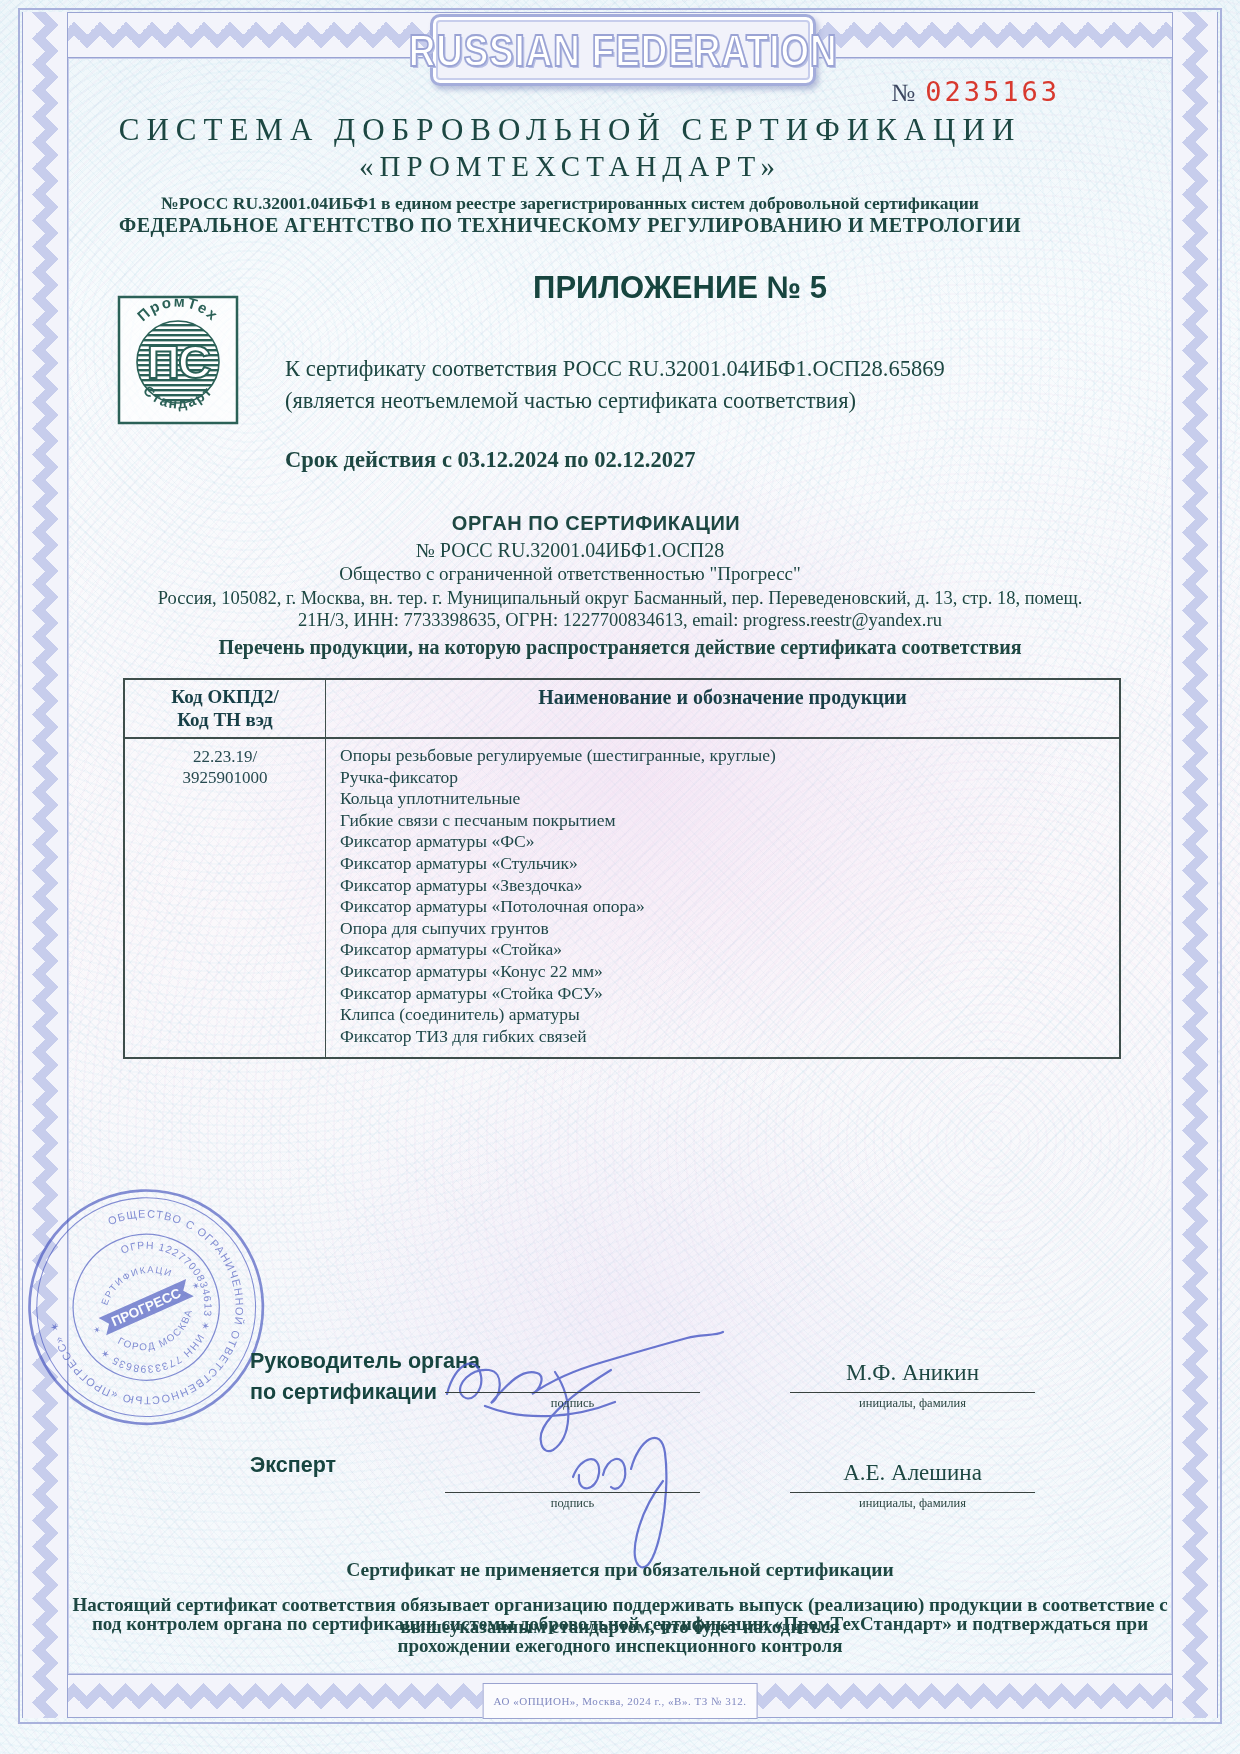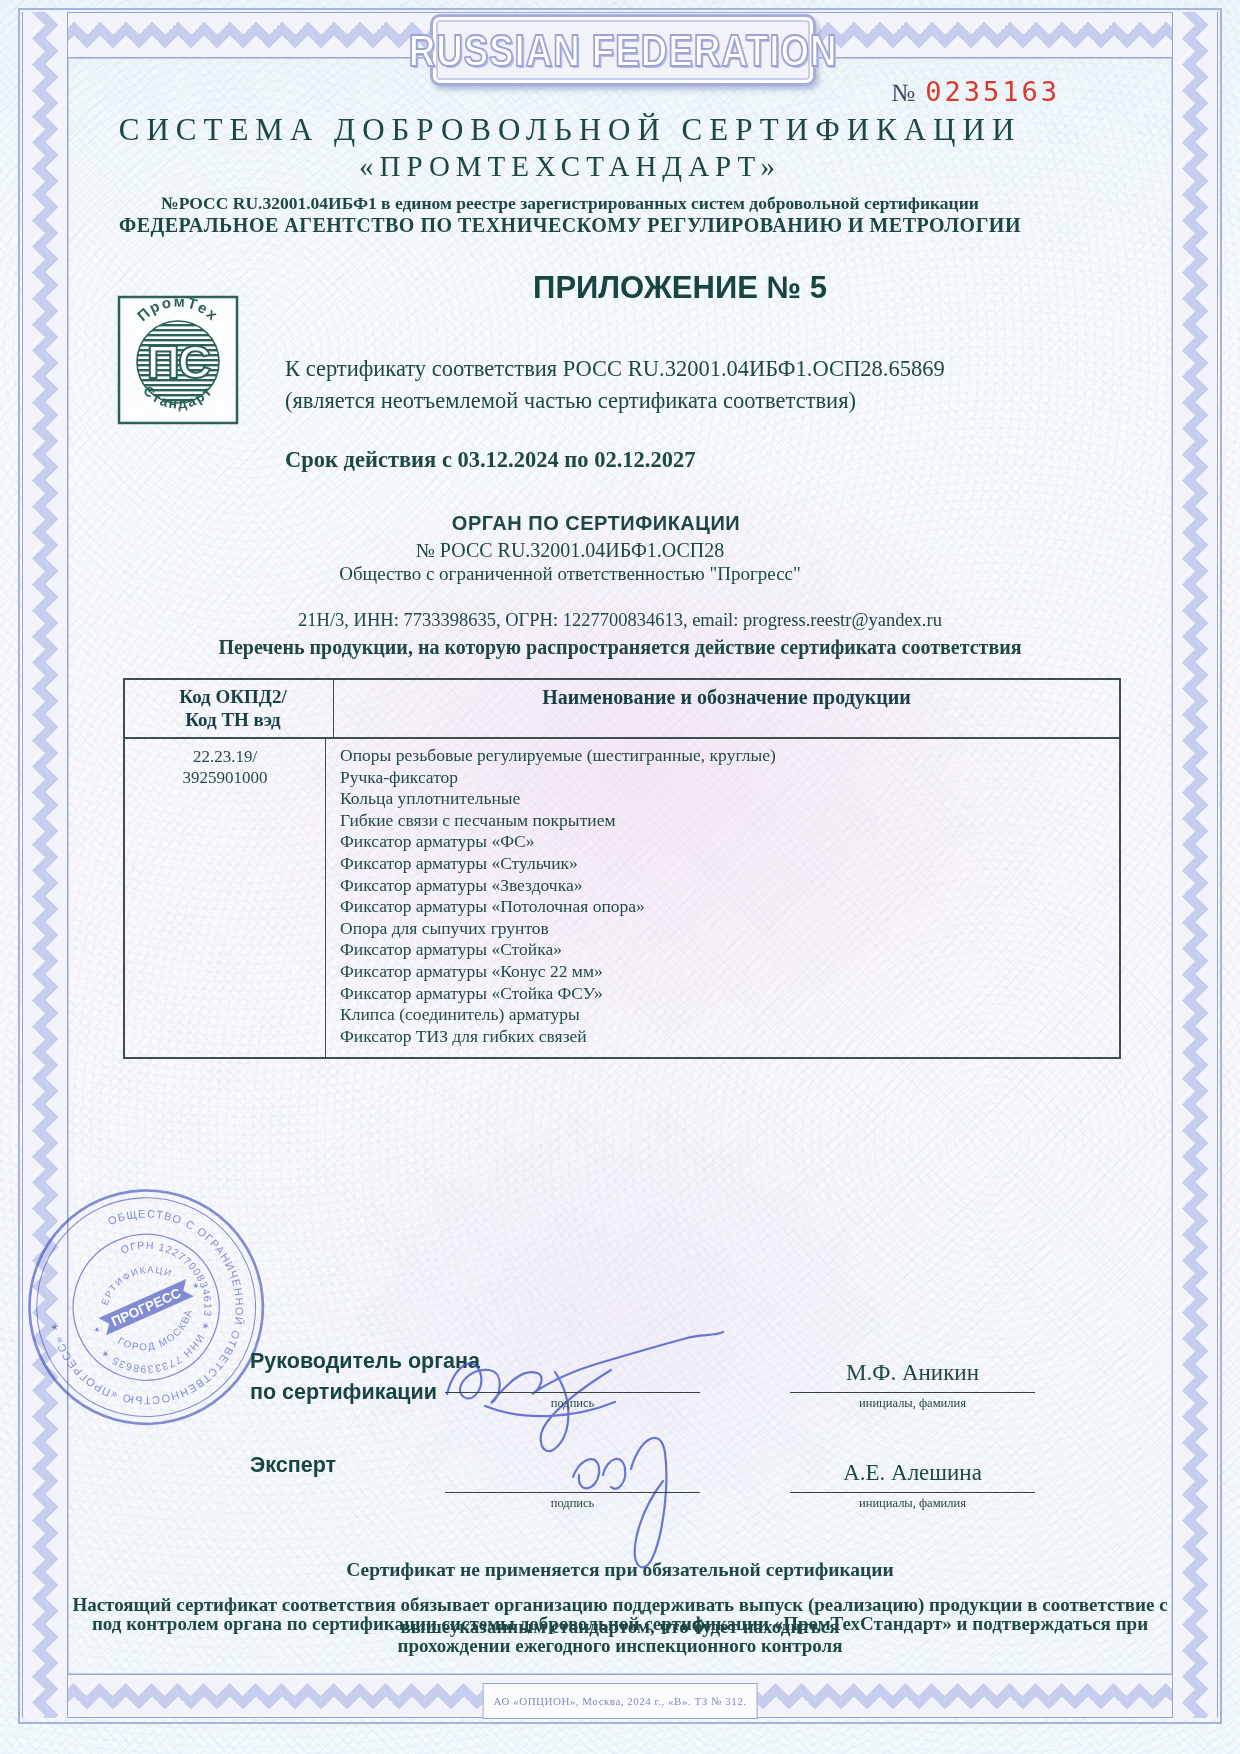--- a/index.html
+++ b/index.html
@@ -80,21 +80,21 @@
   .org-heading { top:512px; font-family:"Liberation Sans",sans-serif; font-weight:bold; font-size:20px; letter-spacing:0.5px;margin-left:26px; }
   .org-number  { top:539px; font-size:20px; }
   .org-name    { top:563px; font-size:19px; }
   .addr1       { top:588px; font-size:18.5px; left:60px; width:1120px; }
   .addr2       { top:610px; font-size:18.5px; left:60px; width:1120px; }
   .products-heading { top:636px; font-size:20px; font-weight:bold; left:60px; width:1120px; }
 
   
   .products-table { position:absolute; left:123px; top:678px; width:994px; border:2px solid #3e4e4b; background:rgba(255,255,255,0.0); }
   .pt-header, .pt-body { display:grid; grid-template-columns:201px 1fr; }
-  .pt-header { border-bottom:2px solid #3e4e4b;padding-left:8px; }
+  .pt-header { border-bottom:2px solid #3e4e4b; }
   .pt-c1 { border-right:1.5px solid #3e4e4b; text-align:center; }
   .pt-header .pt-c1 { font-weight:bold; font-size:19px; padding:5px 2px 6px; line-height:23px; color:#173f46; }
   .pt-header .pt-c2 { font-weight:bold; font-size:20px; text-align:center; padding-top:6px; color:#173f46; }
   .pt-body .pt-c1 { font-size:17px; padding-top:7px; line-height:21px; color:#274a50; }
   .pt-body .pt-c2 { padding:6px 10px 10px 14px; }
   .pt-item-line { font-size:17.5px; line-height:21.6px; white-space:nowrap; color:#21494a; }
 
   
   .role { position:absolute; font-family:"Liberation Sans",sans-serif; font-weight:bold; font-size:21.5px; color:#174540; line-height:31px; }
   .role-head { left:250px; top:1346px; }
@@ -176,20 +176,21 @@
     </svg>
   </div>
 
   <div class="cert-ref">К сертификату соответствия РОСС RU.32001.04ИБФ1.ОСП28.65869</div>
   <div class="integral">(является неотъемлемой частью сертификата соответствия)</div>
   <div class="validity">Срок действия с 03.12.2024 по 02.12.2027</div>
 
   <div class="cline org-heading">ОРГАН ПО СЕРТИФИКАЦИИ</div>
   <div class="cline org-number">№ РОСС RU.32001.04ИБФ1.ОСП28</div>
   <div class="cline org-name">Общество с ограниченной ответственностью "Прогресс"</div>
+  <div class="cline addr1">Россия, 105082, г. Москва, вн. тер. г. Муниципальный округ Басманный, пер. Переведеновский, д. 13, стр. 18, помещ.</div>
   <div class="cline addr2">21Н/3, ИНН: 7733398635, ОГРН: 1227700834613, email: progress.reestr@yandex.ru</div>
 
   <div class="cline products-heading">Перечень продукции, на которую распространяется действие сертификата соответствия</div>
 
   <div class="products-table">
     <div class="pt-header">
       <div class="pt-c1">
         <div>Код ОКПД2/</div>
         <div>Код ТН вэд</div>
       </div>

